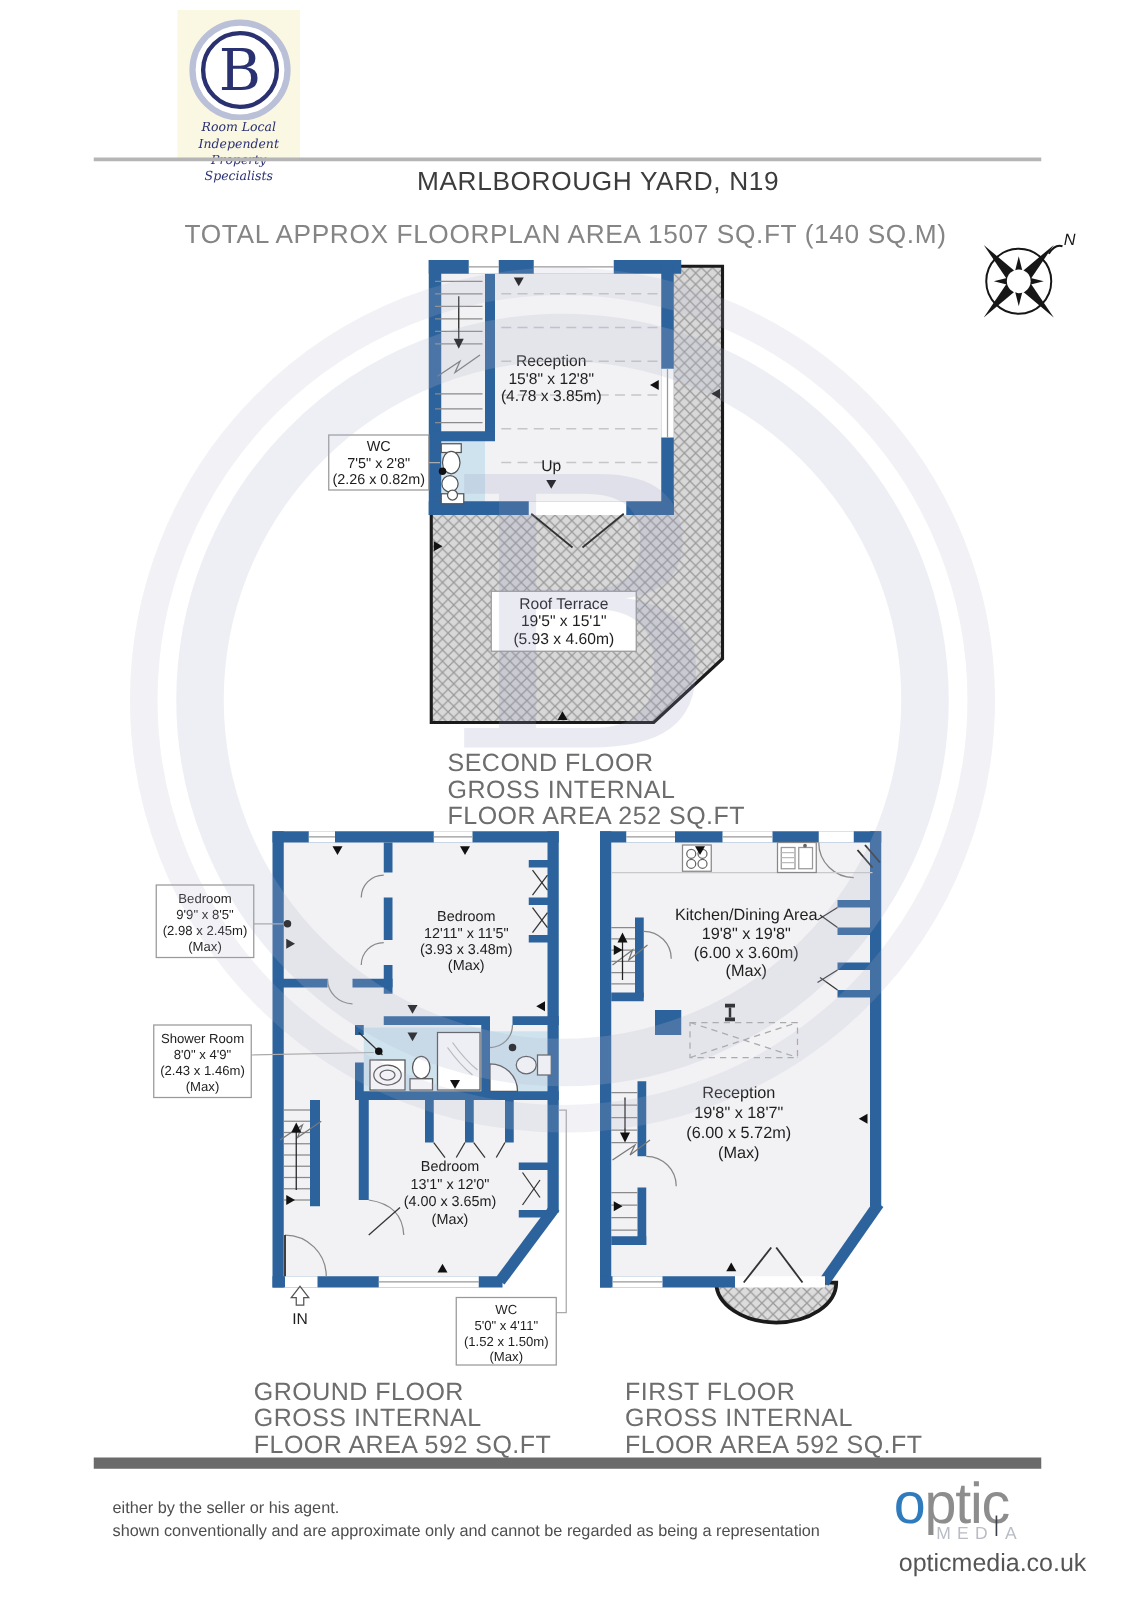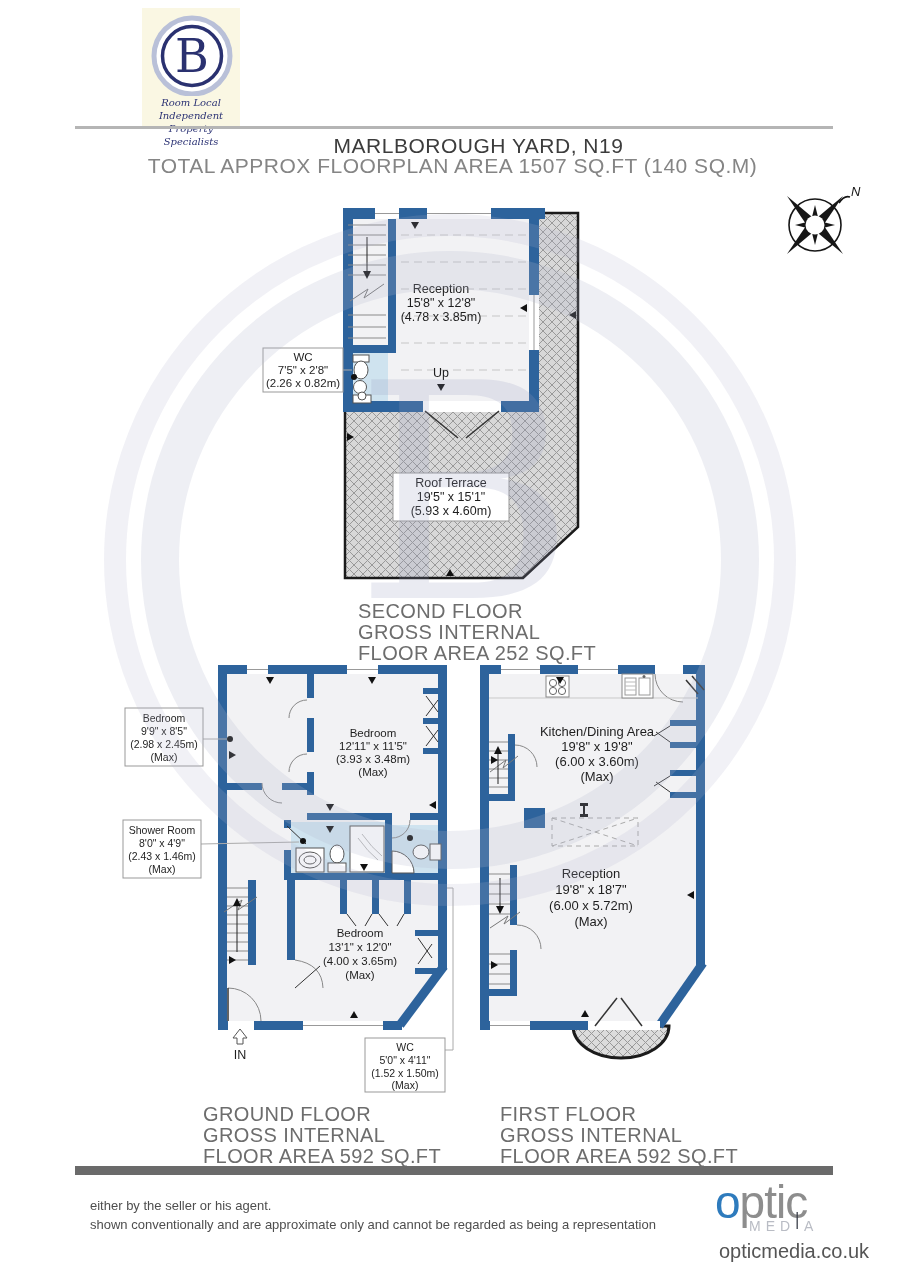--- a/index.html
+++ b/index.html
@@ -5,21 +5,21 @@
   html,body{margin:0;padding:0;background:#fff;}
   #page{position:relative;width:905px;height:1280px;background:#fff;overflow:hidden;
         font-family:"Liberation Sans",sans-serif;}
   .abs{position:absolute;}
   
   #logo-box{left:142px;top:8px;width:98px;height:120px;background:#faf7e3;}
   #logo-tagline{position:absolute;left:0;top:88px;width:98px;text-align:center;
     font-family:"DejaVu Serif",serif;font-style:italic;font-size:10px;line-height:13px;color:#2b3274;}
   #header-rule{left:75px;top:126px;width:758px;height:3px;background:#b5b5b5;}
   #page-title{left:0;top:134px;width:905px;text-align:center;font-size:21px;color:#3c3c3c;letter-spacing:.5px;margin-left:26px;}
-  #page-subtitle{left:0;top:154px;width:905px;text-align:center;font-size:21px;color:#858585;letter-spacing:.5px;}
+  #page-subtitle{left:0;top:176px;width:905px;text-align:center;font-size:21px;color:#858585;letter-spacing:.5px;}
   
   .floor-caption{font-size:20px;line-height:21px;color:#6d6d6d;letter-spacing:.4px;}
   
   svg text{font-family:"Liberation Sans",sans-serif;fill:#1e1e1e;}
   .roomtxt{font-size:12.5px;}
   .roomtxt-sm{font-size:11.5px;}
   .roomtxt-md{font-size:13px;}
   .boxtxt{font-size:10.5px;}
   
   #footer-bar{left:75px;top:1166px;width:758px;height:9px;background:#6a6a6a;}

